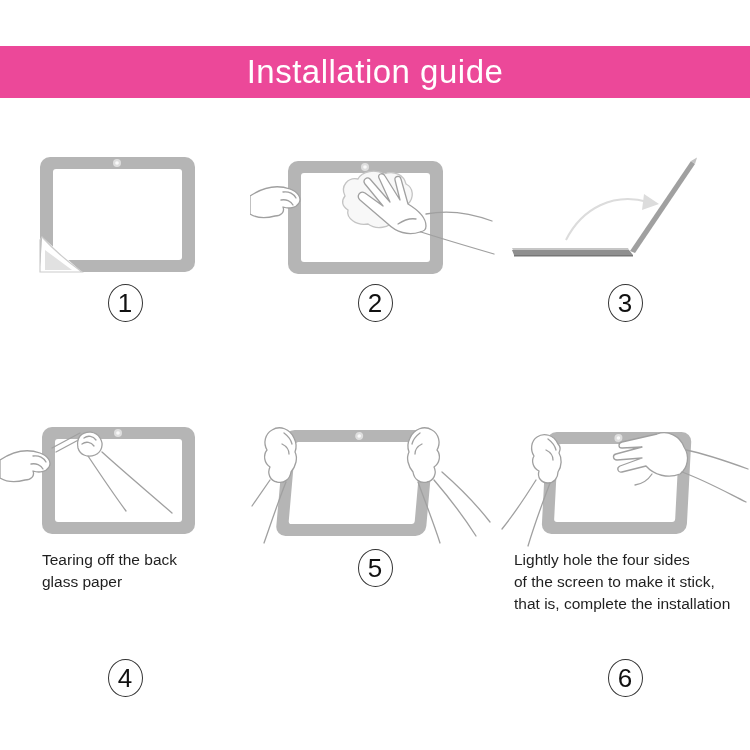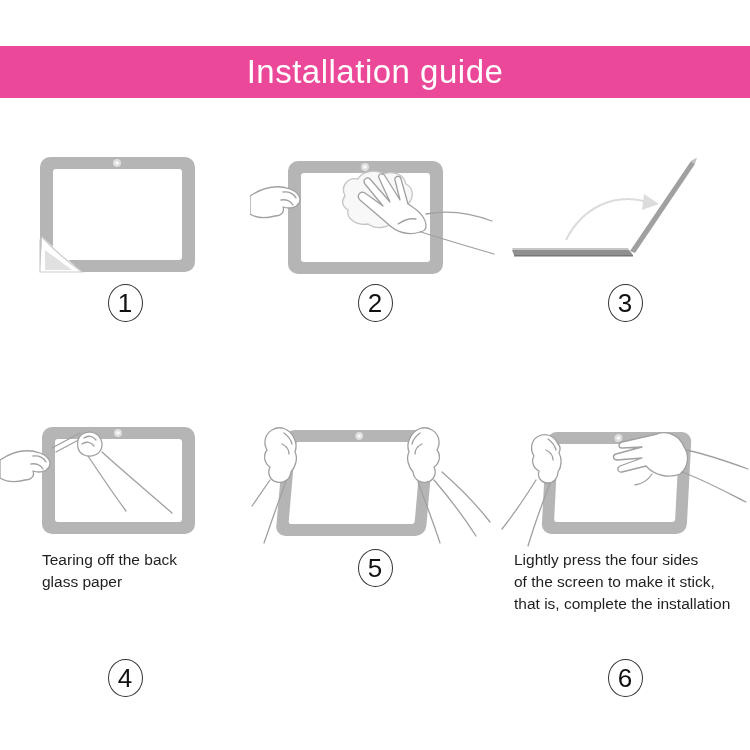--- a/index.html
+++ b/index.html
@@ -212,21 +212,21 @@
           <path class="line" d="M36 66 C26 82 14 100 2 115"></path>
           <path class="line" d="M50 69 C42 90 34 112 28 132"></path>
         </g>
         <g>
           <path class="hand" d="M180 60 C188 54 190 42 184 33 C180 22 168 16 157 20 L122 28 C118 29 118 34 122 34 L142 33 L116 40 C112 41 113 46 117 46 L142 44 L120 52 C116 54 118 59 122 58 L146 52 C154 61 168 65 180 60 Z"></path>
           <path class="line" d="M152 60 C148 66 142 70 135 71"></path>
           <path class="line" d="M186 36 C206 40 226 47 248 55"></path>
           <path class="line" d="M182 58 C204 66 224 77 246 88"></path>
         </g>
       </svg>
-      <div class="caption">Lightly press the four sides
+      <div class="caption">Lightly hole the four sides
 of the screen to make it stick,
 that is, complete the installation</div>
       <div class="num-wrap">
         <div class="num-circle">6</div>
       </div>
     </div>
 
   </div>
 </div>
 

